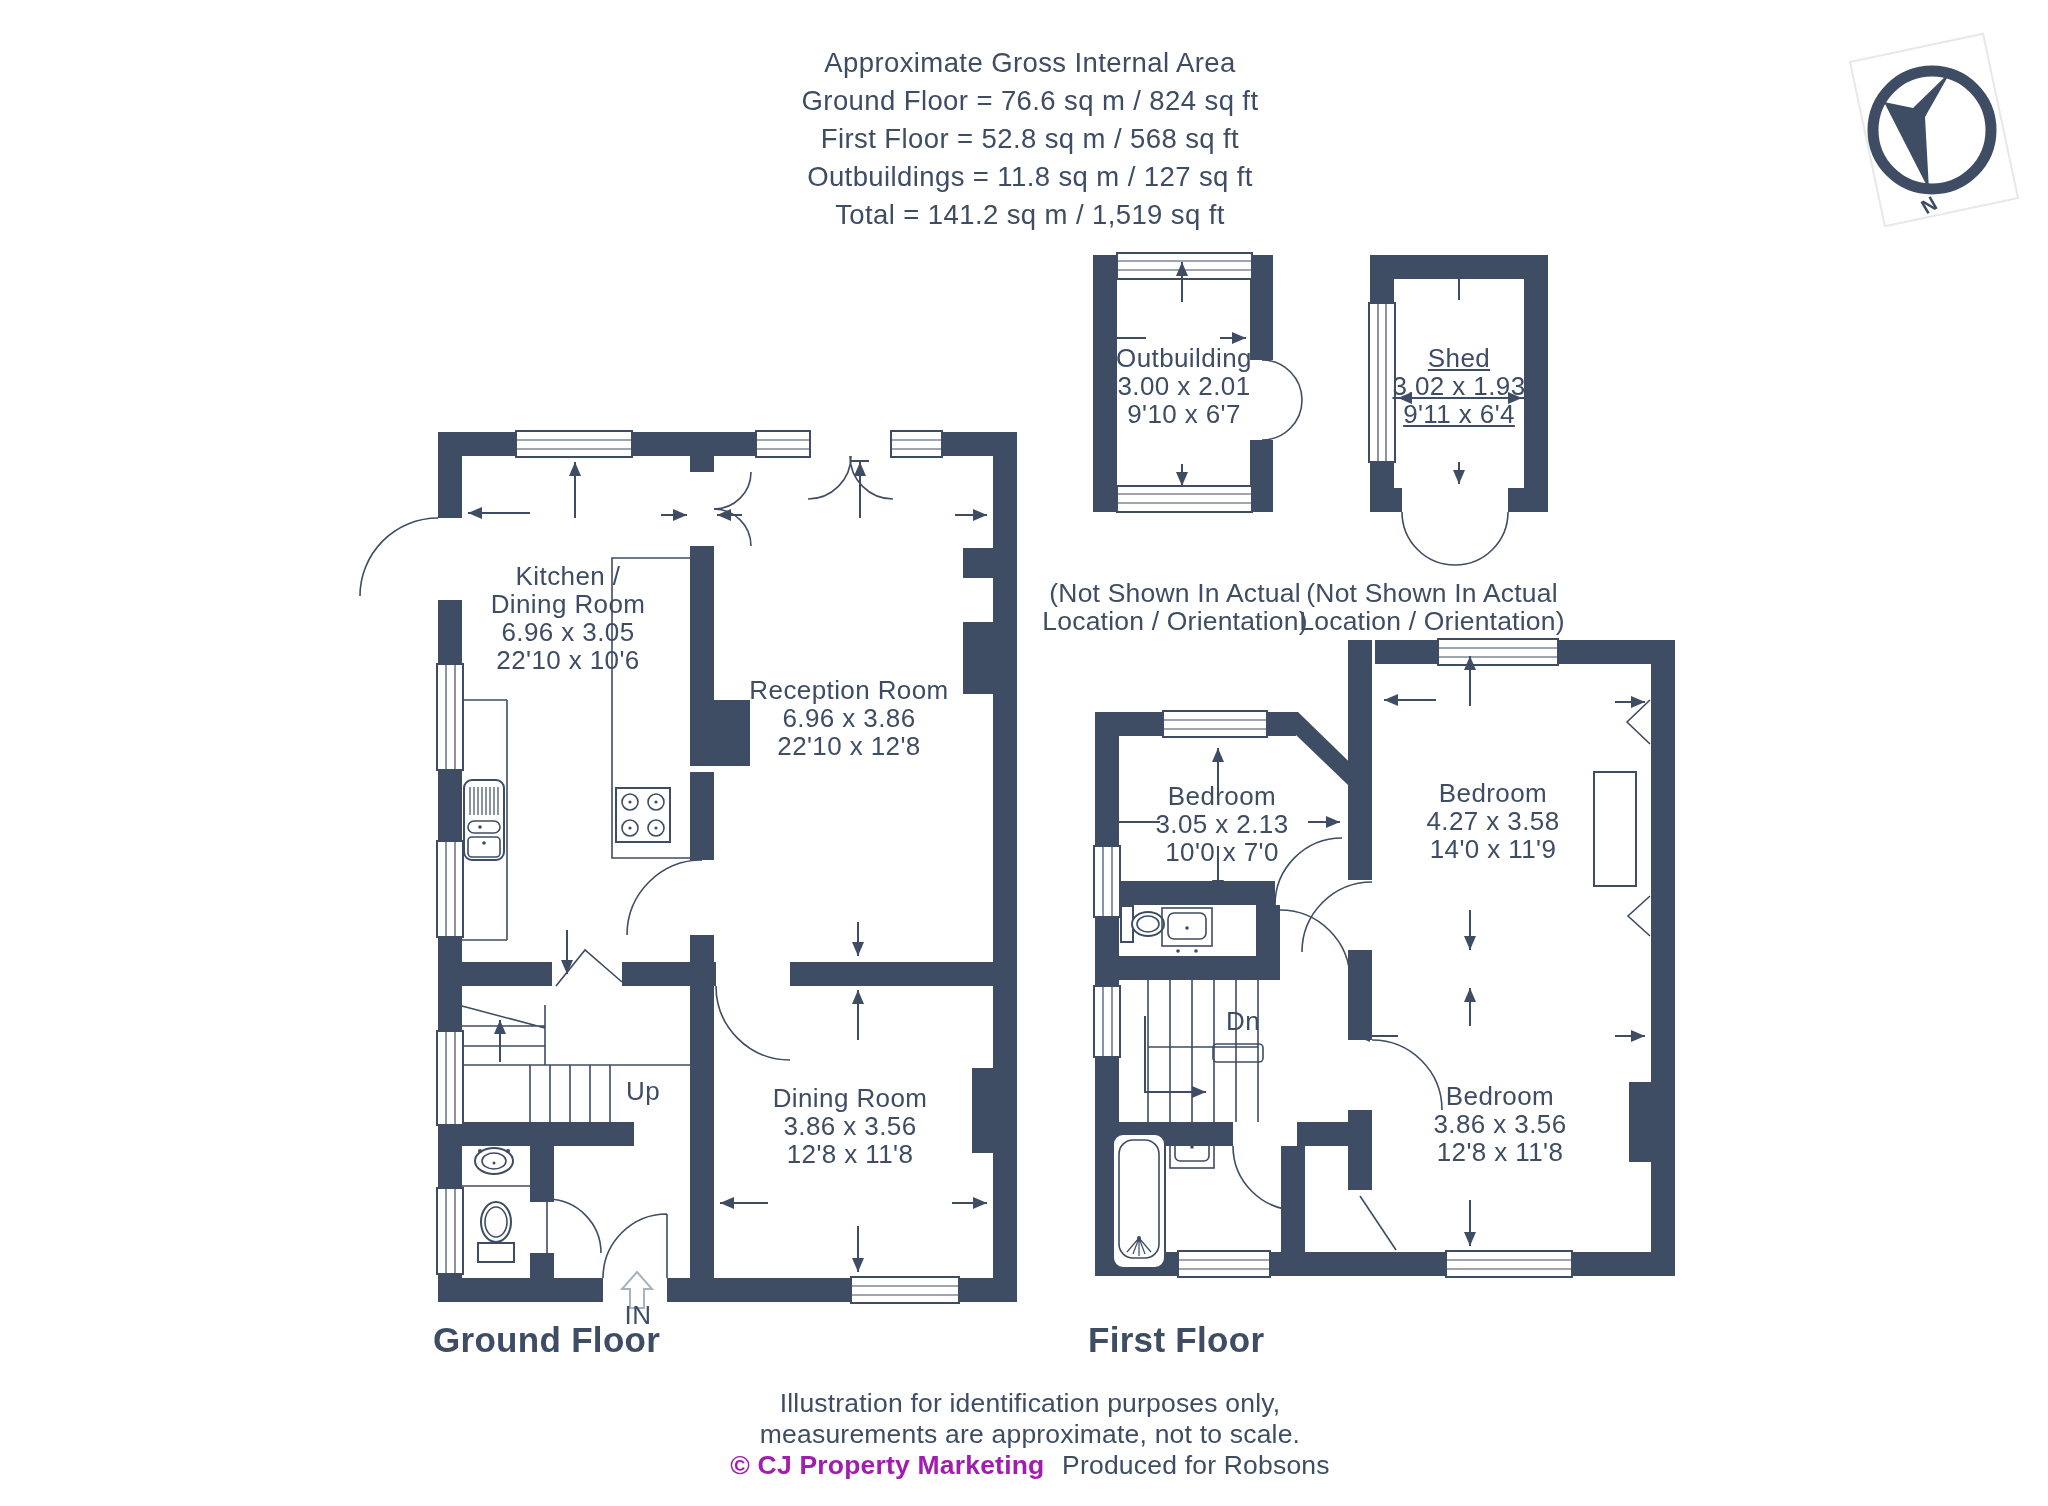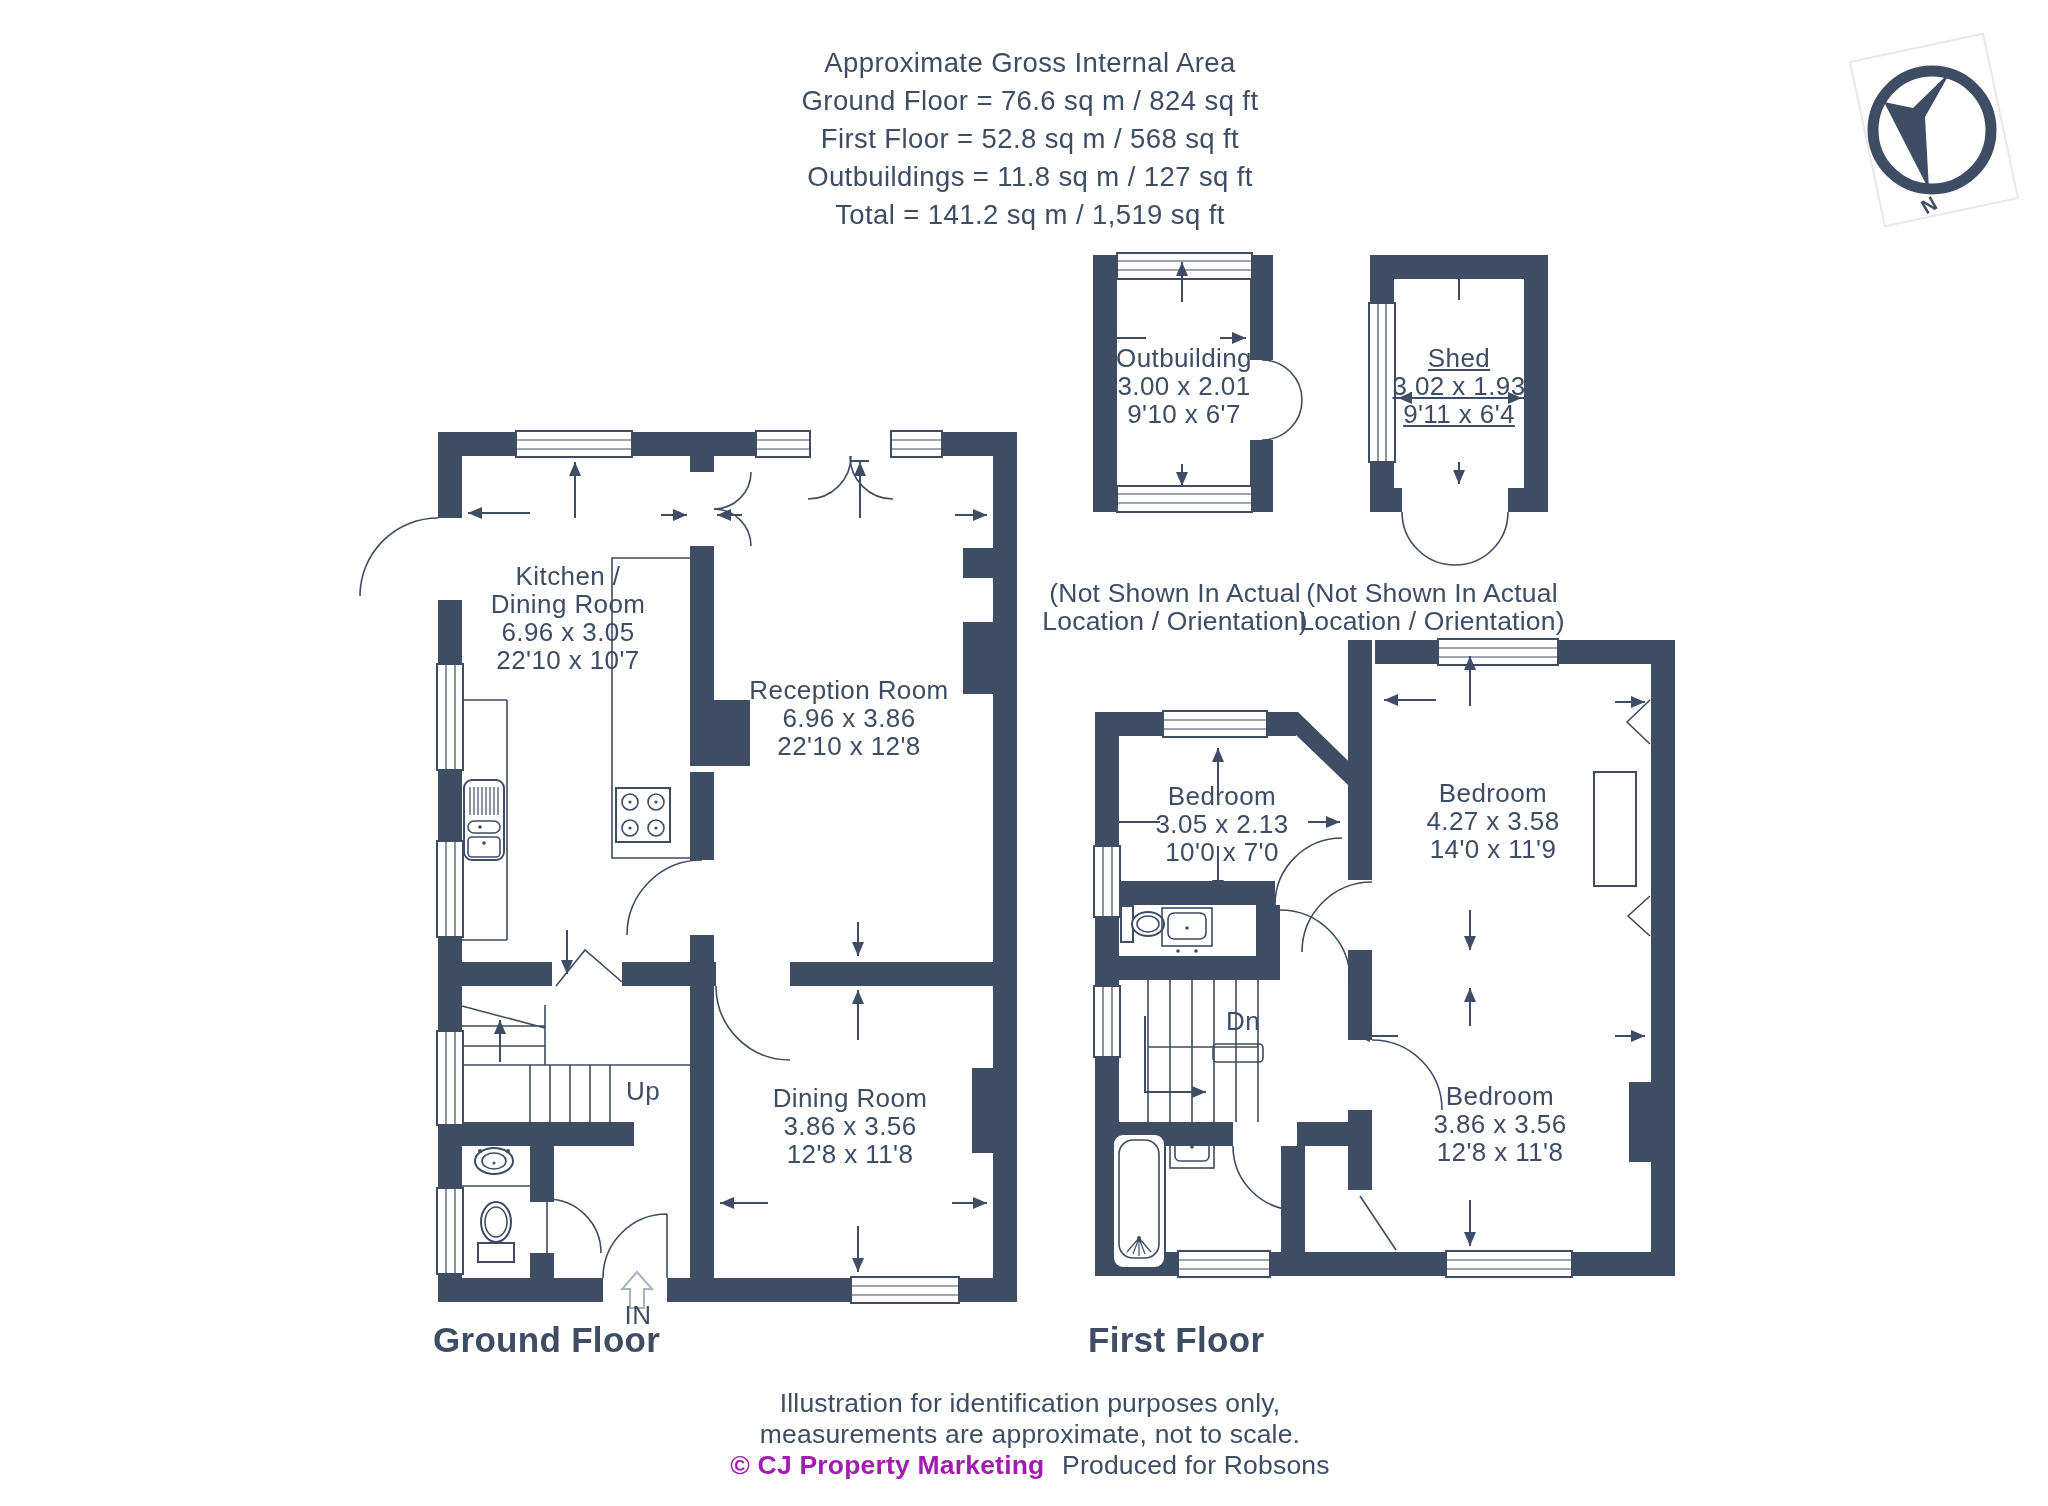--- a/index.html
+++ b/index.html
@@ -337,21 +337,21 @@
   <div>Outbuildings = 11.8 sq m / 127 sq ft</div>
   <div>Total = 141.2 sq m / 1,519 sq ft</div>
 </div>
 
 <div class="t nlab" style="left:1922px;top:194px;">N</div>
 
 <div class="t room c" style="left:568px;top:562px;">
   <div>Kitchen /</div>
   <div>Dining Room</div>
   <div>6.96 x 3.05</div>
-  <div>22'10 x 10'7</div>
+  <div>22'10 x 10'6</div>
 </div>
 
 <div class="t room c" style="left:849px;top:676px;">
   <div>Reception Room</div>
   <div>6.96 x 3.86</div>
   <div>22'10 x 12'8</div>
 </div>
 
 <div class="t room c" style="left:850px;top:1084px;">
   <div>Dining Room</div>

